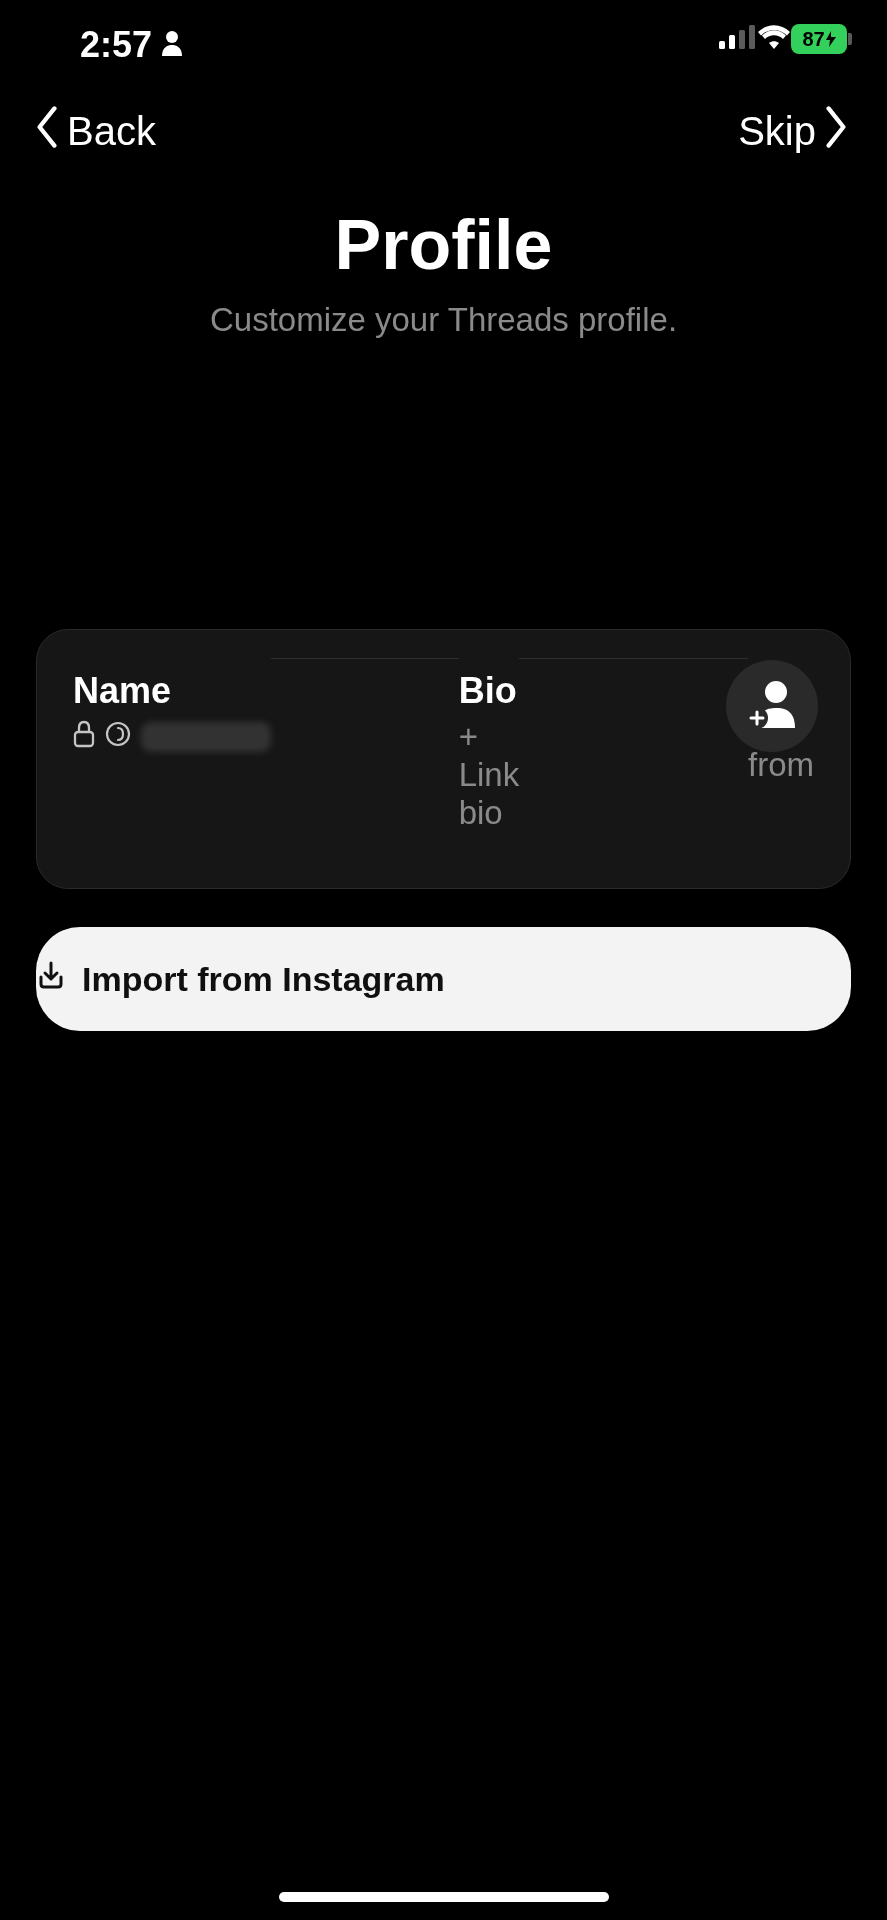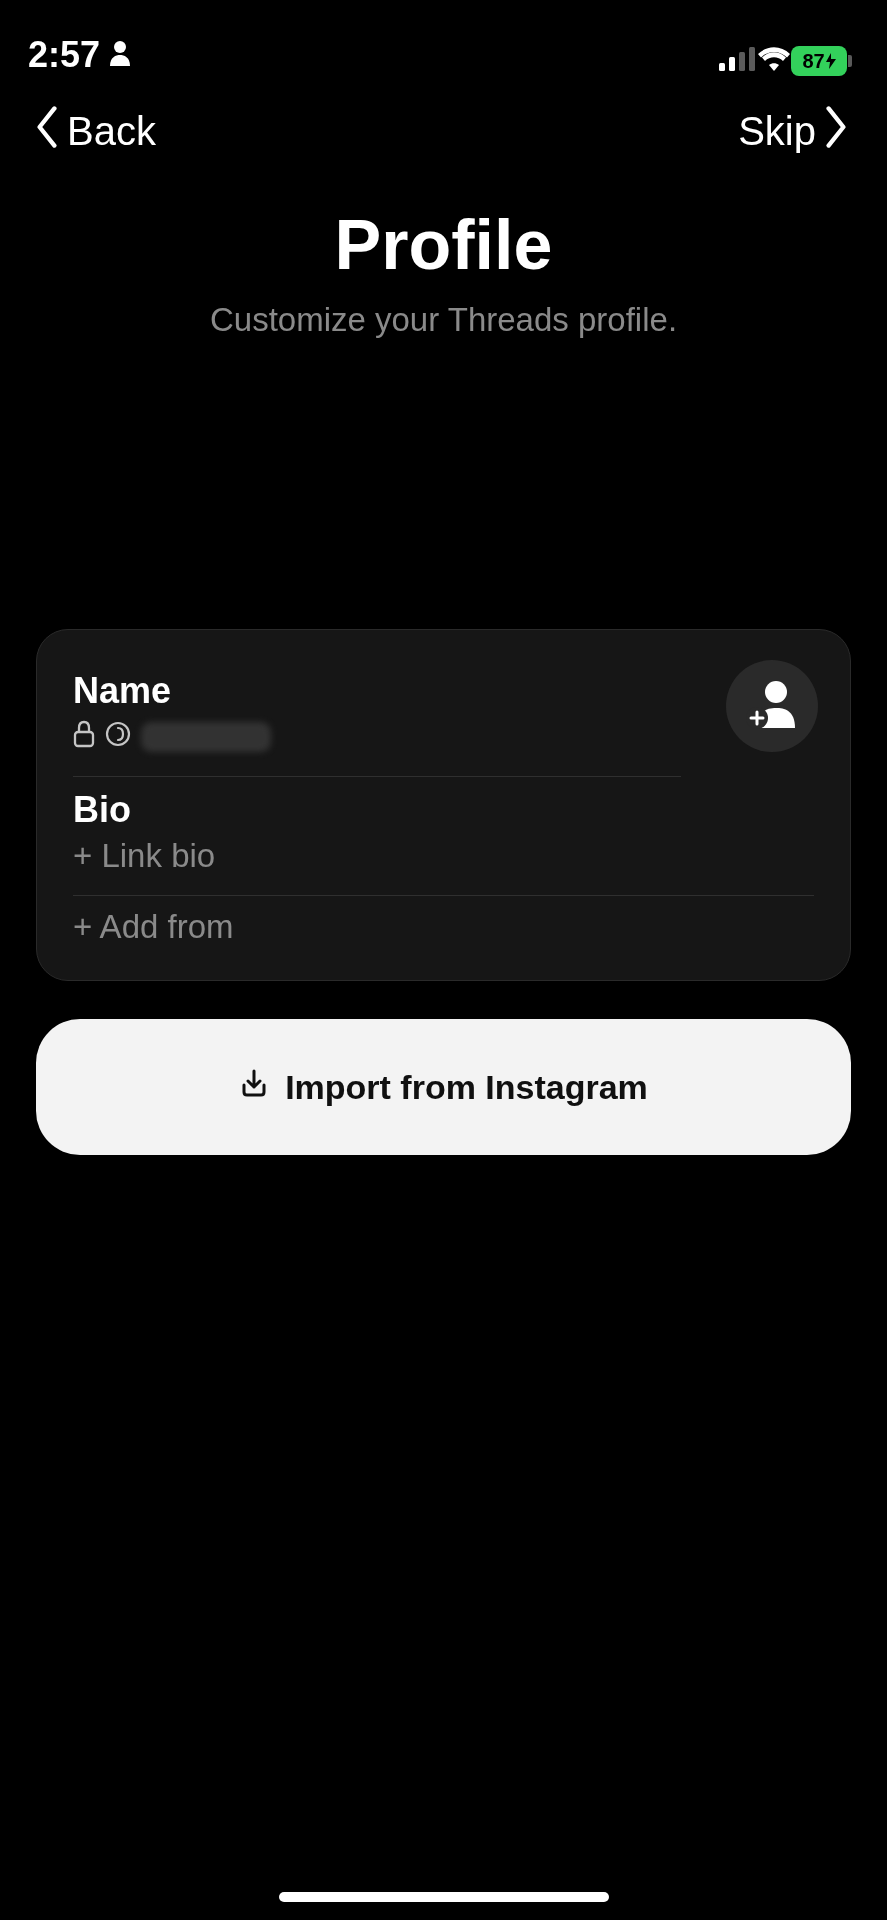--- a/index.html
+++ b/index.html
@@ -15,23 +15,24 @@
       background: #000;
       color: #fff;
       position: relative;
       overflow: hidden;
     }
 
     
     .status-bar {
       display: flex;
       justify-content: space-between;
-      align-items: flex-end;
-      padding: 24px 40px 0 28px;
+      align-items: flex-start;
+      padding: 24px 40px 0 60px;
       height: 76px;
+      margin-left: 20px;
     }
     .status-left {
       display: flex;
       align-items: center;
       gap: 8px;
       font-size: 36px;
       font-weight: 600;
     }
     .status-right {
       display: flex;
@@ -97,23 +98,23 @@
       color: #8a8a8a;
       text-align: center;
     }
 
     
     .profile-card {
       margin: 0 36px;
       background: #161616;
       border: 1px solid #2a2a2a;
       border-radius: 32px;
-      padding: 28px 36px 24px 36px;
-      display: flex;
-      flex-direction: column;
+      padding: 28px 36px 36px 36px;
+      display: flex;
+      flex-direction: row;
       position: relative;
     }
     .card-row {
       padding: 12px 0 20px 0;
     }
     .row-label {
       font-size: 36px;
       font-weight: 600;
       color: #fff;
       margin-bottom: 6px;
@@ -154,24 +155,23 @@
       display: flex;
       align-items: center;
       justify-content: center;
     }
 
     
     .import-btn {
       margin: 38px 36px 0 36px;
       background: #f3f3f3;
       border-radius: 44px;
-      height: 136px;
-      display: flex;
-      align-items: center;
-      justify-content: center;
+      height: 104px;
+      display: flex;
+      align-items: center;
       gap: 16px;
       color: #101010;
       font-size: 34px;
       font-weight: 700;
     }
 
     
     .home-indicator {
       position: absolute;
       bottom: 18px;

